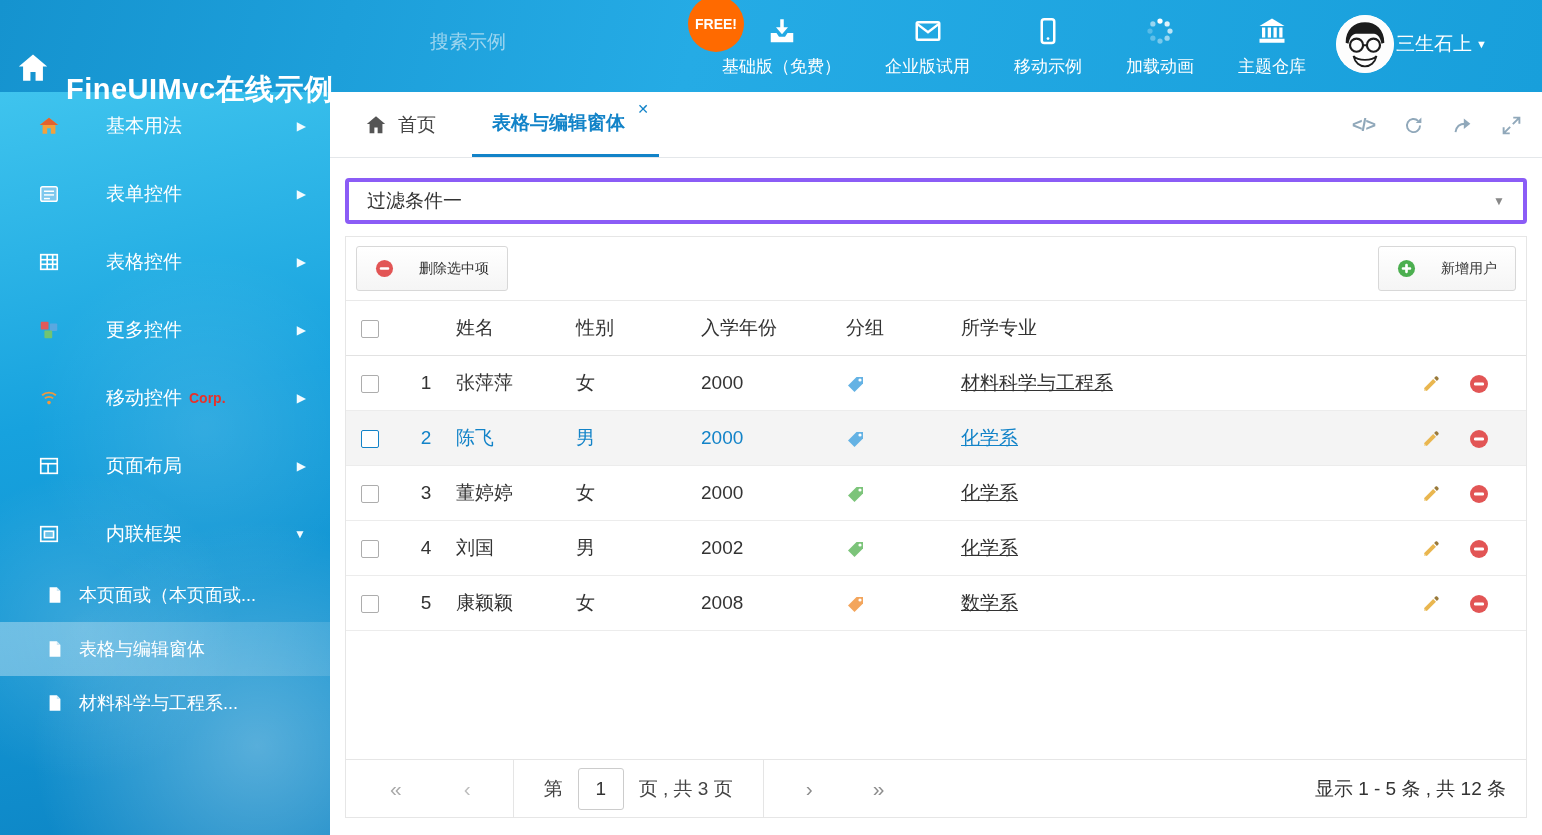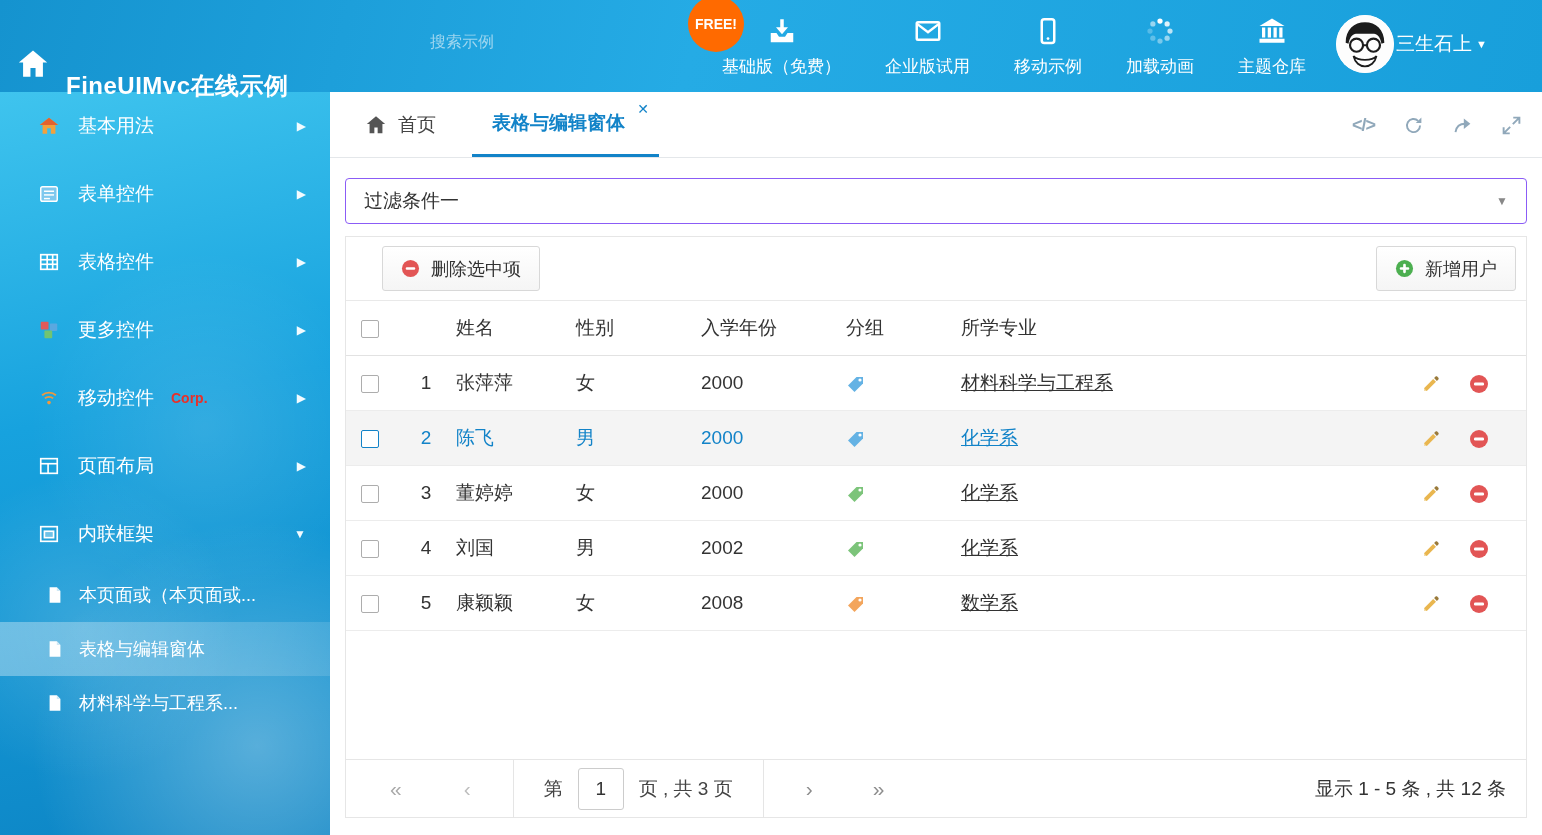--- a/index.html
+++ b/index.html
@@ -5,24 +5,24 @@
   * { box-sizing: border-box; margin: 0; padding: 0; }
   html,body { width:1542px; height:835px; overflow:hidden;
     font-family:"Liberation Sans","DejaVu Sans",sans-serif; background:#fff; }
 
   
   .topbar { position:absolute; left:0; top:0; width:1542px; height:92px;
     background:linear-gradient(105deg,#1593cf 0%,#25abe5 45%,#189fdb 100%);
     color:#fff; z-index:5; }
   .brand { position:absolute; left:16px; top:26px; display:flex; align-items:center; gap:16px; }
   .brand svg { width:34px; height:34px; }
-  .brand-title { font-size:24px; font-weight:bold; letter-spacing:.5px;margin-top:44px; }
+  .brand-title { font-size:29px; font-weight:bold; letter-spacing:.5px;margin-top:44px; }
   .hd-search { position:absolute; left:430px; top:30px; width:210px; display:flex; align-items:center; }
   .hd-search input { flex:1; background:transparent; border:none; outline:none;
-    font-size:16px; color:#eaf7fd; font-family:inherit; }
+    font-size:19px; color:#eaf7fd; font-family:inherit; }
   .hd-search input::placeholder { color:#9fd6ef; }
   .hd-search svg { width:24px; height:24px; color:#eaf7fd; margin-left:14px; }
   .free-badge { position:absolute; left:688px; top:-4px; width:56px; height:56px;
     border-radius:50%; background:#ff6a00; display:flex; align-items:center;
     justify-content:center; font-size:14px; font-weight:bold; color:#fff; z-index:6; }
   .hd-nav { position:absolute; left:722px; top:16px; display:flex; gap:44px; }
   .hd-nav-item { display:flex; flex-direction:column; align-items:center; gap:9px; cursor:pointer; }
   .hd-nav-item svg { width:30px; height:30px; color:#fff; }
   .hd-nav-item .lbl { font-size:17px; white-space:nowrap; }
   .hd-user { position:absolute; left:1336px; top:15px; display:flex; align-items:center; gap:2px; cursor:pointer; }
@@ -35,22 +35,22 @@
   .sidebar { position:absolute; left:0; top:92px; width:330px; height:743px; color:#fff; overflow:hidden;
     background-image:
       radial-gradient(circle at 78% 88%, rgba(255,255,255,.30), transparent 32%),
       radial-gradient(circle at 25% 72%, rgba(255,255,255,.16), transparent 26%),
       radial-gradient(circle at 62% 45%, rgba(255,255,255,.12), transparent 38%),
       linear-gradient(168deg,#3fc4ee 0%,#17a2de 42%,#0d85c5 100%); }
   .side-item { height:68px; display:flex; align-items:center; padding:0 24px 0 38px;
     font-size:19px; cursor:pointer; }
   .side-item .ic { width:22px; height:22px; margin-right:18px; flex:0 0 auto; }
   .side-item .ic svg { width:22px; height:22px; }
-  .side-item .txt { white-space:nowrap; }
-  .side-item .badge { font-size:14px; color:#e8302a; margin-left:17px; font-weight:bold; }
+  .side-item .txt { white-space:nowrap;margin-left:28px; }
+  .side-item .badge { font-size:14px; color:#e8302a; margin-left:7px; font-weight:bold; }
   .side-item .arrow { margin-left:auto; font-size:12px; color:#f2fbff; }
   .side-sub { height:54px; display:flex; align-items:center; gap:15px; padding-left:46px;
     font-size:18px; cursor:pointer; white-space:nowrap; }
   .side-sub .ic svg { width:18px; height:18px; display:block; }
   .side-sub.active { background:linear-gradient(90deg, rgba(255,255,255,.34), rgba(255,255,255,.12)); }
 
   
   .main { position:absolute; left:330px; top:92px; width:1212px; height:743px; background:#fff; }
 
   .tabbar { position:relative; height:66px; border-bottom:1px solid #e4e7ea;
@@ -67,30 +67,30 @@
   .tab-tools .tool { cursor:pointer; display:flex; align-items:center; }
   .tab-tools svg { width:21px; height:21px; }
   .tool-code { font-size:18px; font-weight:bold; letter-spacing:-1px; }
 
   .filter-row { display:flex; gap:13px; padding:20px 15px 12px 15px; }
   .search-box { flex:0 0 580px; height:46px; border:1px solid #d9d9d9; border-radius:4px;
     display:flex; align-items:center; padding:0 14px; }
   .search-box input { flex:1; border:none; outline:none; font-size:18px; color:#333; font-family:inherit; }
   .search-box input::placeholder { color:#9aa0a6; }
   .search-box svg { width:22px; height:22px; color:#555; cursor:pointer; }
-  .filter-select { flex:1; height:46px; border:1px solid #8b5cf6; border-radius:4px;
+  .filter-select { flex:1; height:46px; border:4px solid #8b5cf6; border-radius:4px;
     display:flex; align-items:center; padding:0 18px; font-size:19px; color:#333; cursor:pointer; }
   .filter-select .caret { margin-left:auto; font-size:12px; color:#888; }
 
   .grid-panel { margin:0 15px; border:1px solid #e6e6e6; height:582px;
     display:flex; flex-direction:column; }
   .toolbar { display:flex; padding:9px 10px; }
-  .btn { display:inline-flex; align-items:center; gap:11px; height:45px; padding:0 18px;
+  .btn { display:inline-flex; align-items:center; gap:25px; height:45px; padding:0 18px;
     border:1px solid #d8d8d8; border-radius:3px; background:linear-gradient(#ffffff,#f5f5f5);
-    font-size:18px; color:#333; cursor:pointer;margin-left:26px; }
+    font-size:14px; color:#333; cursor:pointer; }
   .btn svg { width:19px; height:19px; }
   .btn-add { margin-left:auto; }
 
   table.grid { width:100%; border-collapse:collapse; table-layout:fixed; font-size:19px; color:#333; }
   col.c-check{width:50px} col.c-num{width:60px} col.c-name{width:120px}
   col.c-gender{width:125px} col.c-year{width:145px} col.c-group{width:115px}
   col.c-major{width:460px}
   .grid th { height:55px; text-align:left; font-weight:normal; font-size:19px;
     border-top:1px solid #e9e9e9; border-bottom:1px solid #e2e2e2; }
   .grid td { height:55px; border-bottom:1px solid #ececec; }

